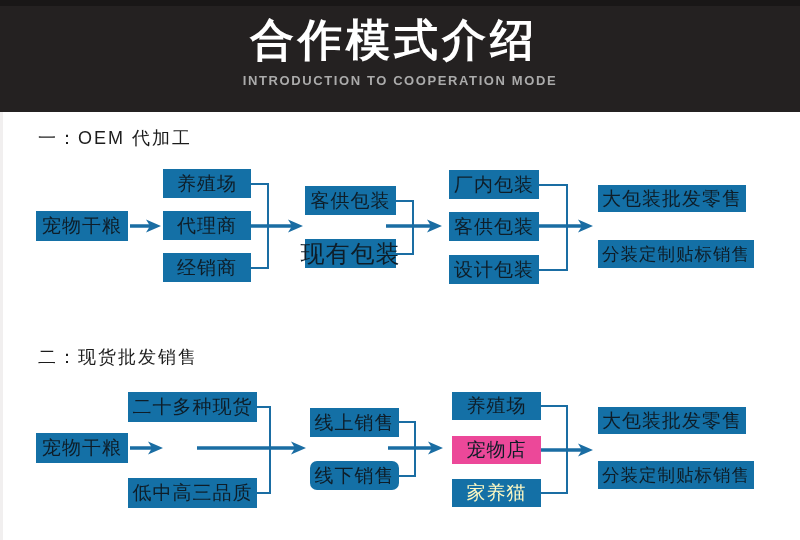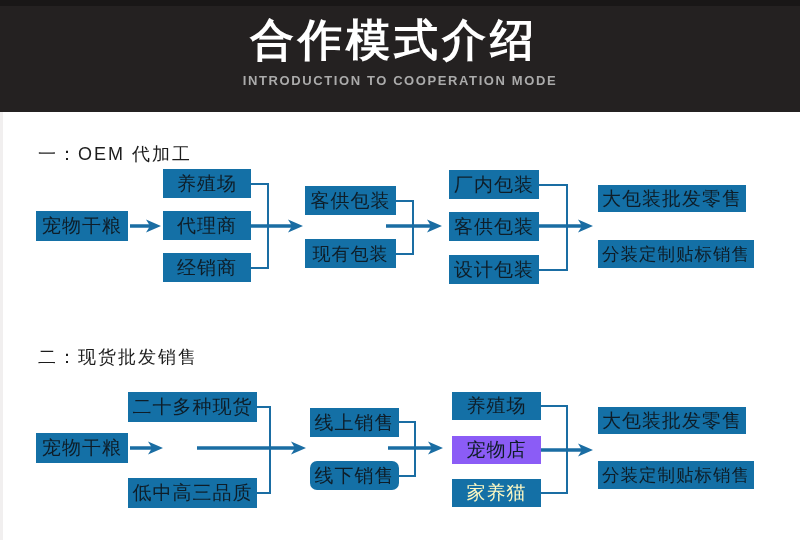--- a/index.html
+++ b/index.html
@@ -22,21 +22,21 @@
     letter-spacing:4px;color:#ffffff;
   }
   .header p{
     margin:9px 0 0 0;font-size:13px;font-weight:bold;
     letter-spacing:1.6px;color:#ababab;
   }
   .sec-title{
     position:absolute;left:38px;font-size:18px;font-weight:500;
     color:#1c1c1c;letter-spacing:2px;white-space:nowrap;
   }
-  .sec-title.s1{top:142px;}
+  .sec-title.s1{top:126px;}
   .sec-title.s2{top:345px;}
   #connectors{position:absolute;left:0;top:0;width:800px;height:540px;}
   .node{
     position:absolute;display:flex;align-items:center;justify-content:center;
     font-weight:500;white-space:nowrap;box-sizing:border-box;
     letter-spacing:1px;
   }
 </style>
 </head>
 <body>
@@ -87,31 +87,31 @@
       <line x1="541" y1="450" x2="583" y2="450" stroke="#1a6da3" stroke-width="3.5"></line>
       <polygon points="593,450 578,443.5 582,450 578,456.5" fill="#1a6da3"></polygon>
     </svg>
 
   <div id="nodes">
       <div class="node" style="left: 36px; top: 211px; width: 92px; height: 30px; background: rgb(20, 112, 166); color: rgb(14, 29, 40); font-size: 19px;">宠物干粮</div>
       <div class="node" style="left: 163px; top: 169px; width: 88px; height: 29px; background: rgb(20, 112, 166); color: rgb(14, 29, 40); font-size: 19px;">养殖场</div>
       <div class="node" style="left: 163px; top: 211px; width: 88px; height: 29px; background: rgb(20, 112, 166); color: rgb(14, 29, 40); font-size: 19px;">代理商</div>
       <div class="node" style="left: 163px; top: 253px; width: 88px; height: 29px; background: rgb(20, 112, 166); color: rgb(14, 29, 40); font-size: 19px; text-align: right;">经销商</div>
       <div class="node" style="left: 305px; top: 186px; width: 91px; height: 29px; background: rgb(20, 112, 166); color: rgb(14, 29, 40); font-size: 19px;">客供包装</div>
-      <div class="node" style="left: 305px; top: 239px; width: 91px; height: 29px; background: rgb(20, 112, 166); color: rgb(14, 29, 40); font-size: 18px;">现有包装</div>
+      <div class="node" style="left: 305px; top: 239px; width: 91px; height: 29px; background: rgb(20, 112, 166); color: rgb(14, 29, 40); font-size: 24px;">现有包装</div>
       <div class="node" style="left: 449px; top: 170px; width: 90px; height: 29px; background: rgb(20, 112, 166); color: rgb(14, 29, 40); font-size: 19px;">厂内包装</div>
       <div class="node" style="left: 449px; top: 212px; width: 90px; height: 29px; background: rgb(20, 112, 166); color: rgb(14, 29, 40); font-size: 19px;">客供包装</div>
       <div class="node" style="left: 449px; top: 255px; width: 90px; height: 29px; background: rgb(20, 112, 166); color: rgb(14, 29, 40); font-size: 19px;">设计包装</div>
       <div class="node" style="left: 598px; top: 185px; width: 148px; height: 27px; background: rgb(20, 112, 166); color: rgb(14, 29, 40); font-size: 19px;">大包装批发零售</div>
       <div class="node" style="left: 598px; top: 240px; width: 156px; height: 28px; background: rgb(20, 112, 166); color: rgb(14, 29, 40); font-size: 17.5px;">分装定制贴标销售</div>
       <div class="node" style="left: 36px; top: 433px; width: 92px; height: 30px; background: rgb(20, 112, 166); color: rgb(14, 29, 40); font-size: 19px;">宠物干粮</div>
       <div class="node" style="left: 128px; top: 392px; width: 129px; height: 30px; background: rgb(20, 112, 166); color: rgb(14, 29, 40); font-size: 19px;">二十多种现货</div>
       <div class="node" style="left: 128px; top: 478px; width: 129px; height: 30px; background: rgb(20, 112, 166); color: rgb(14, 29, 40); font-size: 19px;">低中高三品质</div>
       <div class="node" style="left: 310px; top: 408px; width: 89px; height: 29px; background: rgb(20, 112, 166); color: rgb(14, 29, 40); font-size: 19px;">线上销售</div>
       <div class="node" style="left: 310px; top: 461px; width: 89px; height: 29px; background: rgb(20, 112, 166); color: rgb(14, 29, 40); font-size: 19px; border-radius: 7px;">线下销售</div>
       <div class="node" style="left: 452px; top: 392px; width: 89px; height: 28px; background: rgb(20, 112, 166); color: rgb(14, 29, 40); font-size: 19px;">养殖场</div>
-      <div class="node" style="left: 452px; top: 436px; width: 89px; height: 28px; background: #8b5cf6; color: rgb(14, 29, 40); font-size: 19px;">宠物店</div>
+      <div class="node" style="left: 452px; top: 436px; width: 89px; height: 28px; background: #ec4899; color: rgb(14, 29, 40); font-size: 19px;">宠物店</div>
       <div class="node" style="left: 452px; top: 479px; width: 89px; height: 28px; background: rgb(20, 112, 166); color: #fef9c3; font-size: 19px;">家养猫</div>
       <div class="node" style="left: 598px; top: 407px; width: 148px; height: 27px; background: rgb(20, 112, 166); color: rgb(14, 29, 40); font-size: 19px;">大包装批发零售</div>
       <div class="node" style="left: 598px; top: 461px; width: 156px; height: 28px; background: rgb(20, 112, 166); color: rgb(14, 29, 40); font-size: 17.5px;">分装定制贴标销售</div>
     </div>
 
 </div>
 
 </body></html>

